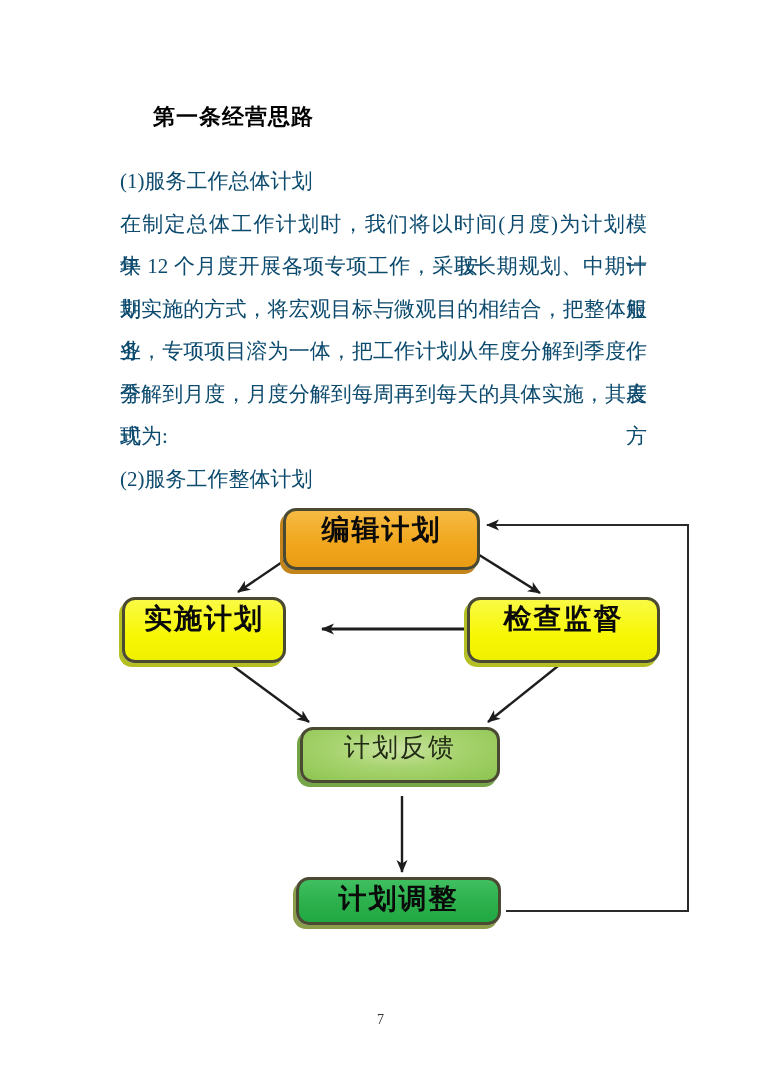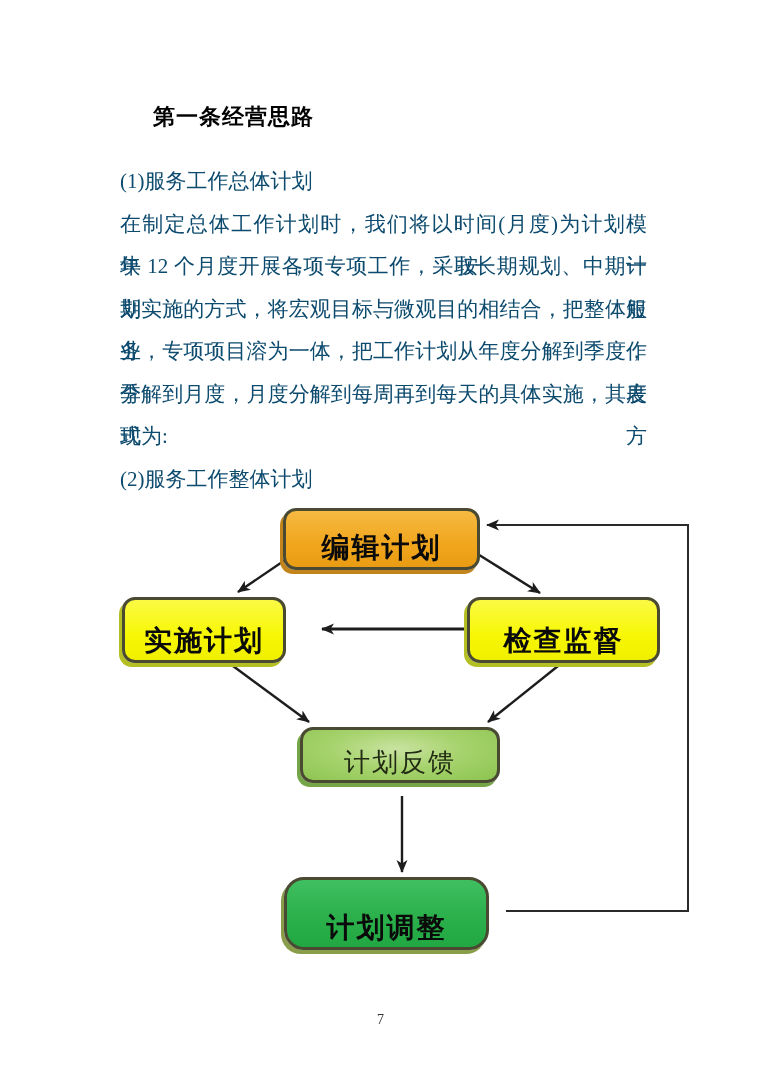--- a/index.html
+++ b/index.html
@@ -29,21 +29,21 @@
   .bodytext .line.fill{
     white-space:normal;
     text-align:justify;
     text-align-last:justify;
     font-family:Liberation Serif, serif;
   }
   .diagram{position:absolute;left:0;top:0;width:761px;height:1077px;}
   .diagram svg{position:absolute;left:0;top:0;}
   .node{
     position:absolute;
-    display:flex;align-items:flex-end;justify-content:center;
+    display:flex;align-items:flex-start;justify-content:center;
     border:3px solid #4a4a33;
     border-radius:13px;
     font-weight:bold;font-size:28px;color:#0a0a0a;
     letter-spacing:2px;
     box-sizing:border-box;
   }
   .node-edit{
     left:283px;top:508px;width:197px;height:62px;
     background:linear-gradient(180deg,#f6ba42 0%,#f1a71f 55%,#e99c13 100%);
     box-shadow:-3px 4px 0 #c3841b;
@@ -58,24 +58,23 @@
     background:linear-gradient(180deg,#fafa45 0%,#f7f704 60%,#efef00 100%);
     box-shadow:-3px 4px 0 #b4bf23;
   }
   .node-feedback{
     left:300px;top:727px;width:200px;height:56px;
     background:radial-gradient(ellipse at 48% 38%,#c9e3a0 0%,#a7d36e 45%,#8cc44f 100%);
     box-shadow:-3px 4px 0 #74a546;
     font-weight:500;font-size:26px;color:#222b14;
   }
   .node-adjust{
-    left:284px;top:877px;width:205px;height:73px;
+    left:296px;top:877px;width:205px;height:48px;
     background:linear-gradient(180deg,#40bf60 0%,#2bb04c 55%,#22a843 100%);
     box-shadow:-3px 4px 0 #8a9d4a;
-    border-radius:20px;
   }
   .pagenum{
     position:absolute;left:0;top:1012px;width:761px;
     text-align:center;font-size:14px;color:#333;
   }
 </style>
 </head>
 <body>
 
 <div class="page">

